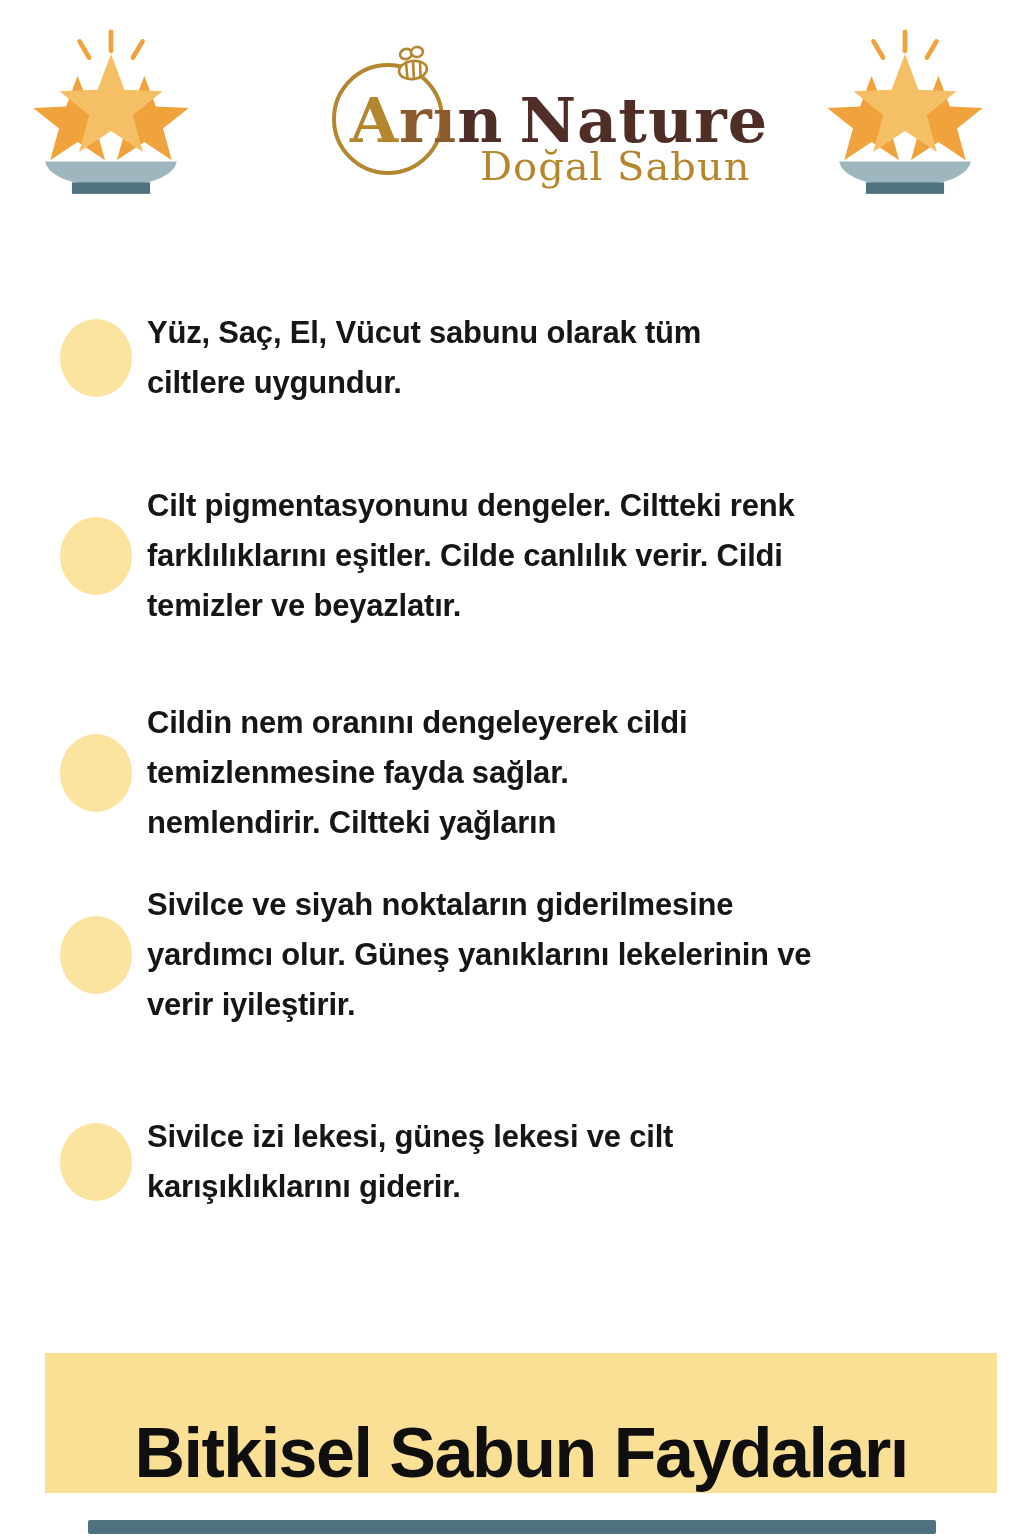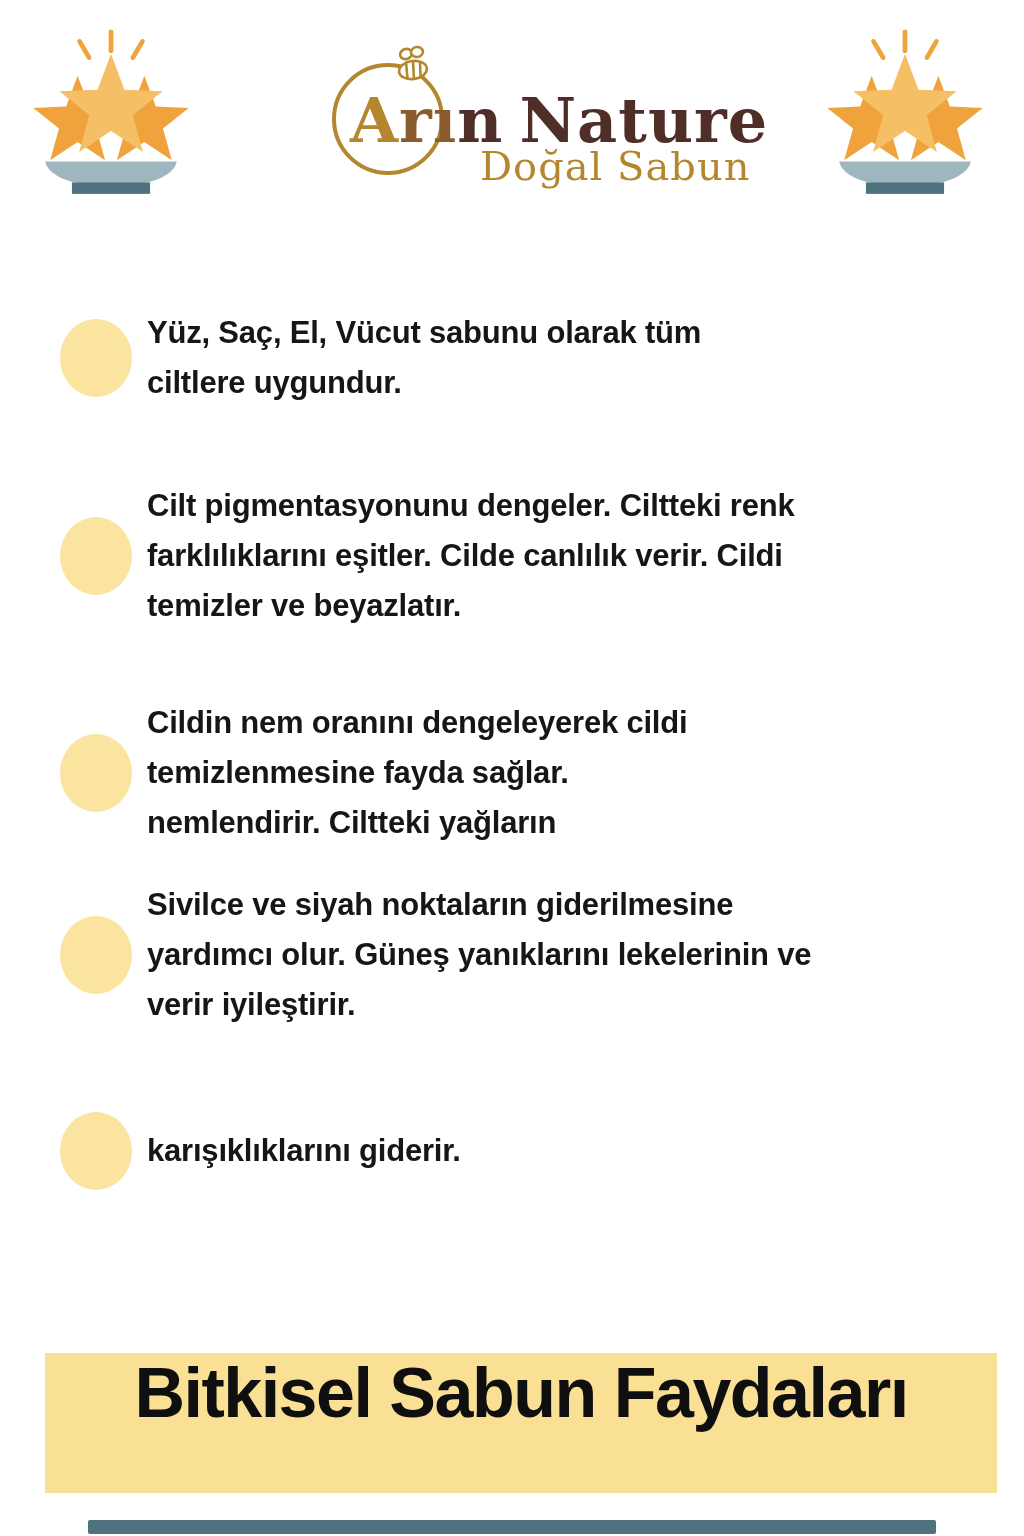--- a/index.html
+++ b/index.html
@@ -67,21 +67,21 @@
   #benefit-0{top:308px;}
   #benefit-1{top:481px;}
   #benefit-2{top:698px;}
   #benefit-3{top:880px;}
   #benefit-4{top:1112px;}
 
   
   .banner{
     position:absolute;left:45px;top:1353px;width:952px;height:140px;
     background:var(--banner-yellow);
-    display:flex;align-items:flex-start;justify-content:center;
+    display:flex;align-items:flex-end;justify-content:center;
   }
   .banner-title{
     font-size:70px;font-weight:bold;color:#0f0f0f;
     letter-spacing:-1.5px;white-space:nowrap;
   }
   .bottom-bar{
     position:absolute;left:88px;top:1520px;width:848px;height:14px;
     background:var(--plate-dark);border-radius:2px;
   }
 </style>
@@ -157,20 +157,21 @@
   <div class="lines">
     <div class="line">Sivilce ve siyah noktaların giderilmesine</div>
     <div class="line">yardımcı olur. Güneş yanıklarını lekelerinin ve</div>
     <div class="line">verir iyileştirir.</div>
   </div>
 </div>
 
 <div class="benefit" id="benefit-4">
   <div class="bullet"></div>
   <div class="lines">
+    <div class="line">Sivilce izi lekesi, güneş lekesi ve cilt</div>
     <div class="line">karışıklıklarını giderir.</div>
   </div>
 </div>
 
 <div class="banner">
   <div class="banner-title">Bitkisel Sabun Faydaları</div>
 </div>
 
 <div class="bottom-bar"></div>
 

